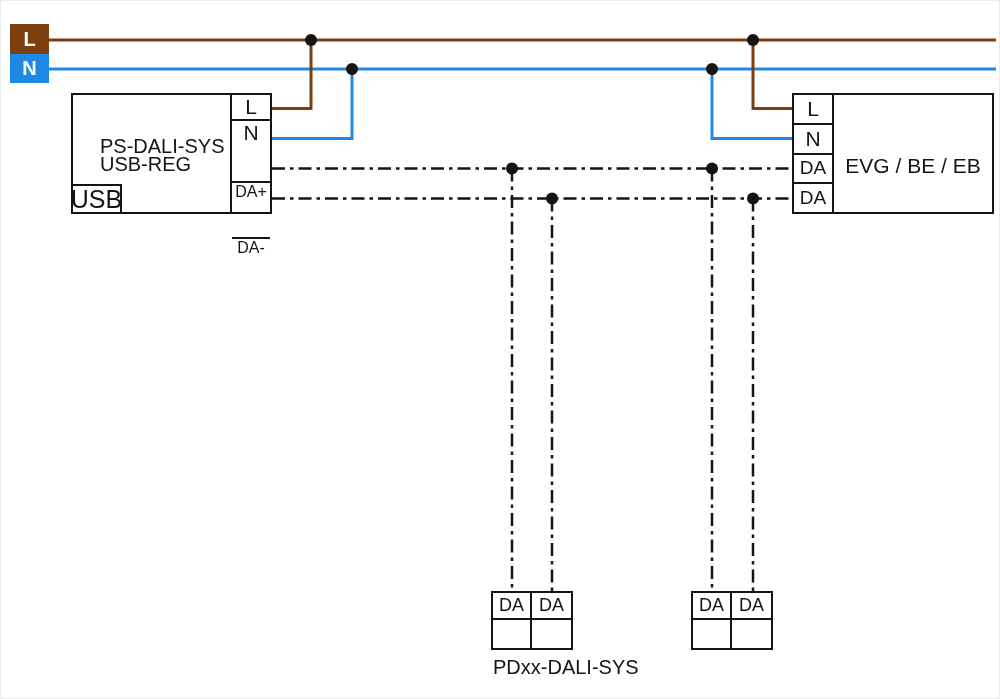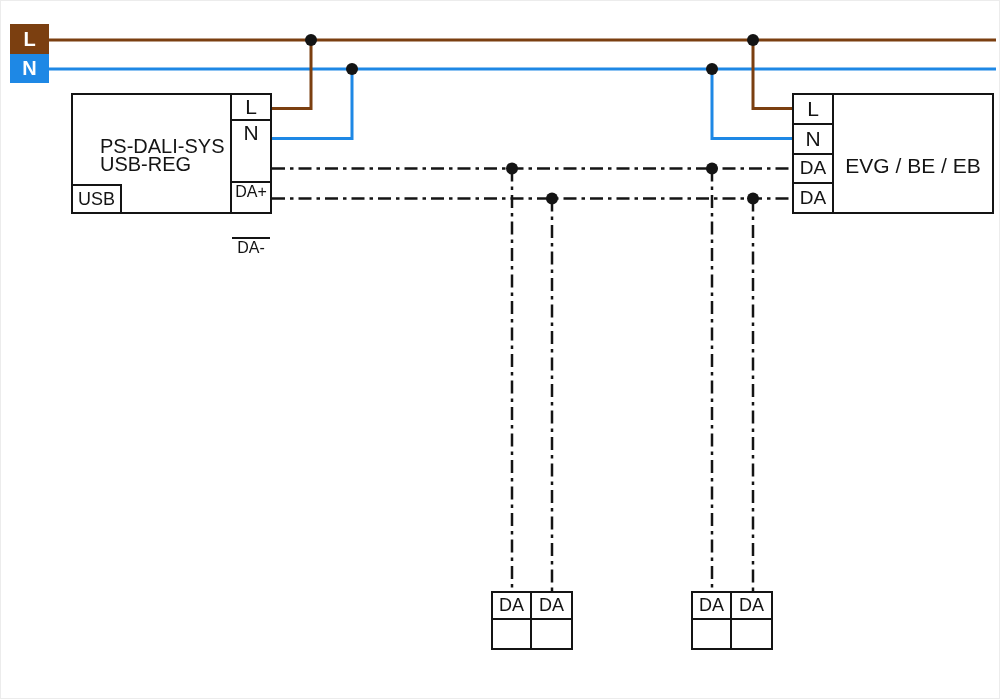--- a/index.html
+++ b/index.html
@@ -47,21 +47,21 @@
     white-space: nowrap;
     margin-left: 6px;
   }
   .usb-box {
     position: absolute;
     left: 0; bottom: 0;
     width: 49px; height: 28px;
     border-top: 2.5px solid #141414;
     border-right: 2.5px solid #141414;
     display: flex; align-items: center; justify-content: center;
-    font-size: 18px;
+    font-size: 25px;
     background: #ffffff;
   }
   .terminal-col {
     position: absolute;
     top: 0; bottom: 0;
     width: 40px;
     display: flex;
     flex-direction: column;
     background: #ffffff;
   }
@@ -186,20 +186,21 @@
     </div>
     <div class="ballast-title">EVG / BE / EB</div>
   </div>
 
   <div class="da-block block-sensor">
     <div class="cell c1">DA</div>
     <div class="cell c2">DA</div>
     <div class="cell c3"></div>
     <div class="cell c4"></div>
   </div>
+  <div class="block-label label-sensor">PDxx-DALI-SYS</div>
 
   <div class="da-block block-pushbutton">
     <div class="cell c1">DA</div>
     <div class="cell c2">DA</div>
     <div class="cell c3"></div>
     <div class="cell c4"></div>
   </div>
 
 </div>
 

